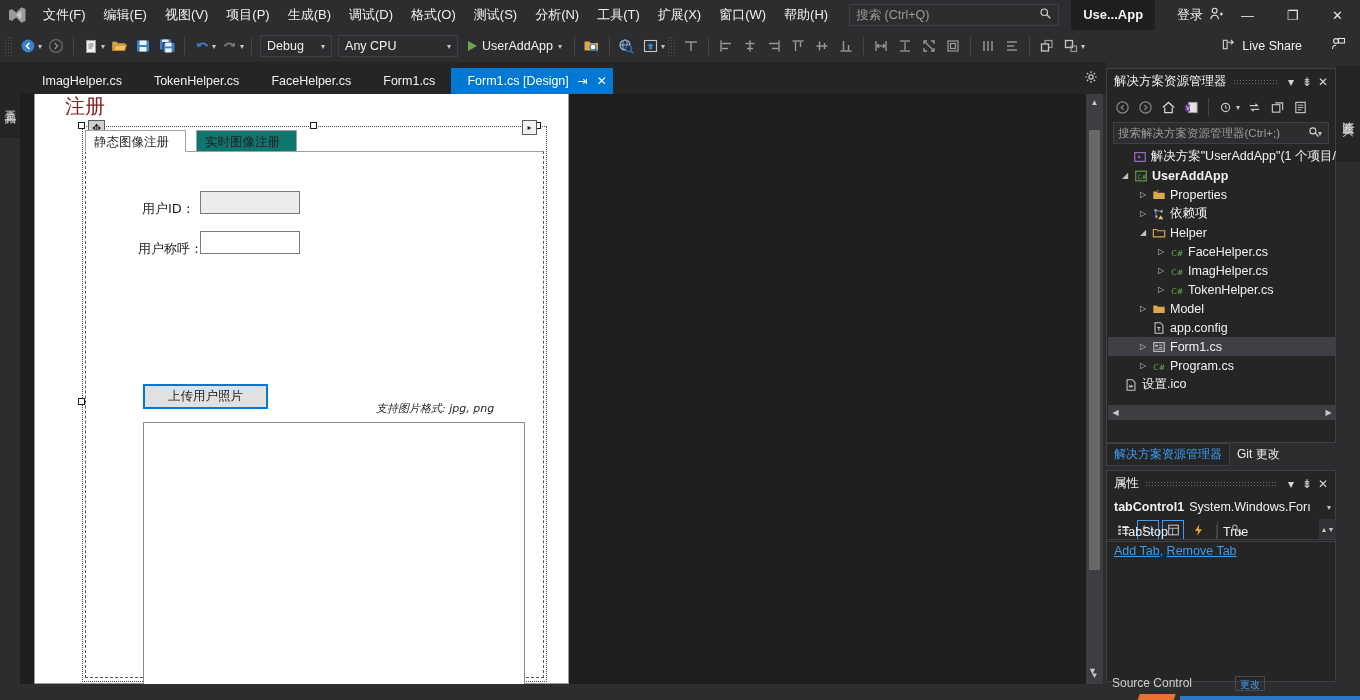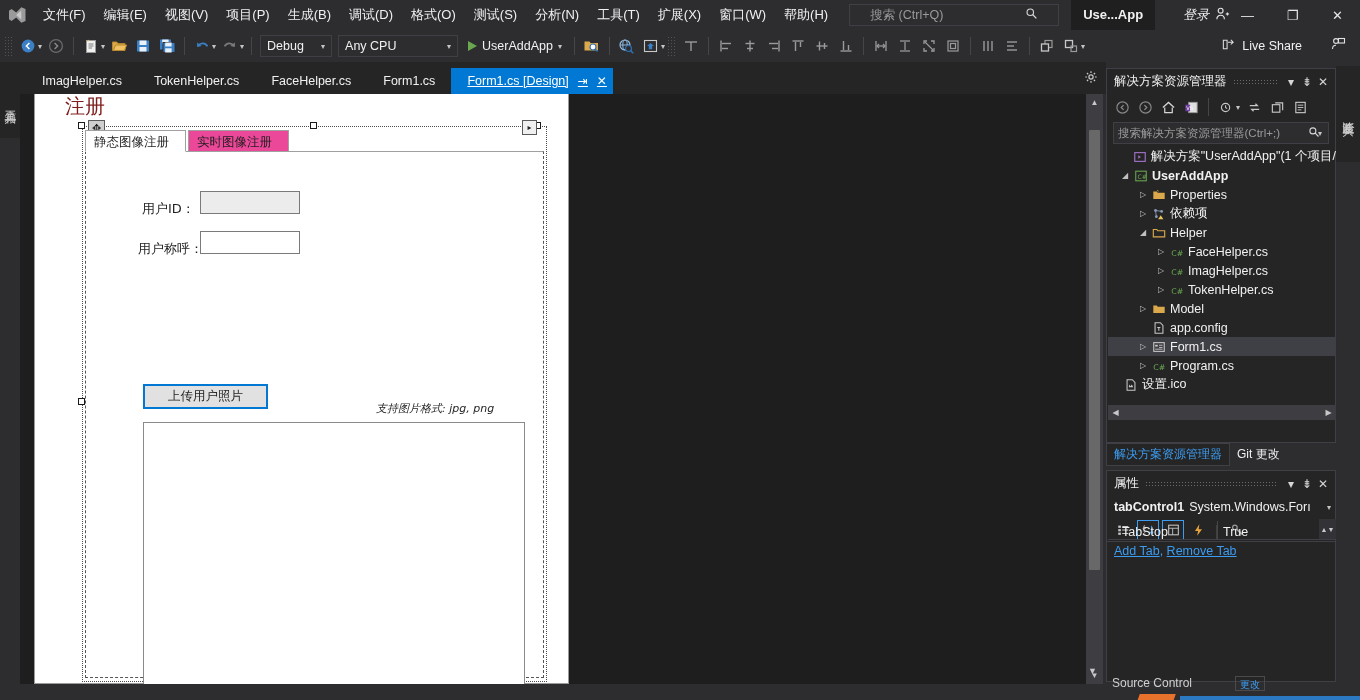--- a/index.html
+++ b/index.html
@@ -20,30 +20,30 @@
   .vs-logo { width: 34px; height: 30px; display: flex; align-items: center; justify-content: center; }
   .vs-logo svg { display: block; }
   .menu { display: flex; align-items: center; height: 30px; }
   .menu-item {
     color: #f1f1f1; font-size: 13px; padding: 0 9px; height: 30px;
     line-height: 30px; white-space: nowrap; cursor: default;
   }
   .search-box {
     margin-left: 12px; width: 210px; height: 22px; background: #2d2d30;
     border: 1px solid #3f3f46; display: flex; align-items: center;
-    padding: 0 20px; position: relative;
+    padding: 0 6px; position: relative;
   }
   .search-box .ph { color: #9a9a9a; font-size: 12.5px; flex: 1; }
   .search-box .mag { color: #d0d0d0; font-size: 13px; }
   .titleapp {
     margin-left: 12px; background: #1f1f20; color: #f1f1f1;
     font-size: 13px; font-weight: bold; padding: 5px 12px; height: 30px;
     line-height: 20px; display: flex; align-items: center;
   }
-  .signin { margin-left: 28px; display: flex; align-items: center; gap: 6px; color: #f1f1f1; font-size: 13px; font-style: italic; }
+  .signin { margin-left: 22px; display: flex; align-items: center; gap: 6px; color: #f1f1f1; font-size: 13px; }
   .wincontrols { position: absolute; right: 0; top: 0; display: flex; height: 30px; }
   .wc { width: 45px; height: 30px; display: flex; align-items: center; justify-content: center; color: #e6e6e6; font-size: 13px; }
 
   
   .toolbar {
     position: absolute; left: 0; top: 30px; width: 1360px; height: 32px;
     background: #2d2d30; display: flex; align-items: center; padding-left: 4px;
   }
   .grip { width: 9px; height: 20px; margin-right: 3px;
     background-image: radial-gradient(#5a5a5c 0.8px, transparent 0.9px);
@@ -65,21 +65,21 @@
   
   .tabstrip {
     position: absolute; left: 0; top: 62px; width: 1106px; height: 32px;
     background: #252526; display: flex; align-items: flex-end;
   }
   .tabstrip-grip { width: 26px; height: 32px; }
   .doctab {
     height: 26px; display: flex; align-items: center; padding: 0 16px;
     color: #f1f1f1; font-size: 12.5px; white-space: nowrap; background: #252526;
   }
-  .doctab.active { background: #0078d4; color: #ffffff; padding-right: 6px; text-decoration: underline; }
+  .doctab.active { background: #0078d4; color: #ffffff; padding-right: 6px; }
   .doctab.active .pin, .doctab.active .cls { margin-left: 9px; font-size: 12px; color: #ffffff; }
   .tabstrip-right { position: absolute; right: 0; top: 0; width: 30px; height: 32px; display: flex; align-items: center; justify-content: center; }
   .gear { color: #c8c8c8; font-size: 13px; }
 
   
   .vtab-left {
     position: absolute; left: 0; top: 66px; width: 20px; height: 72px;
     background: #252526; display: flex; align-items: center; justify-content: center;
   }
   .vtab-left span {
@@ -119,21 +119,21 @@
   .tri-right { position: absolute; left: 440px; top: -6px; width: 15px; height: 15px; border: 1px solid #5a5a5a; background: #f0f0f0; display: flex; align-items: center; justify-content: center; font-size: 8px; color: #222; }
 
   
   .tabctl { position: absolute; left: 50px; top: 37px; width: 459px; height: 548px; }
   .tabheads { display: flex; align-items: flex-end; height: 22px; }
   .tabhead {
     font-size: 12.5px; color: #1f1f1f; padding: 3px 16px 2px 8px; height: 22px;
     font-family: "DejaVu Sans", sans-serif;
   }
   .tabhead.sel { background: #ffffff; border: 1px solid #a0a0a0; border-bottom: 1px solid #ffffff; position: relative; z-index: 2; }
-  .tabhead.unsel { background: #ec4899; border: 1px solid #a0a0a0; margin-left: 2px; }
+  .tabhead.unsel { background: #0f766e; border: 1px solid #a0a0a0; margin-left: 10px; }
   .tabbody { position: absolute; left: 0; top: 21px; width: 459px; height: 527px; border: 1px dashed #555; border-top: 1px solid #a0a0a0; background: #fff; }
 
   .lbl { position: absolute; font-size: 13px; color: #1f1f1f; font-family: "DejaVu Sans", sans-serif; }
   .txtbox { position: absolute; border: 1px solid #7a7a7a; background: #ffffff; }
   .txtbox.dim { background: #ececec; }
   .upload-btn {
     position: absolute; left: 57px; top: 232px; width: 125px; height: 25px;
     background: #e1e1e1; border: 2px solid #0078d4; color: #1f1f1f; font-size: 12.5px;
     display: flex; align-items: center; justify-content: center; font-family: "DejaVu Sans", sans-serif;
   }

